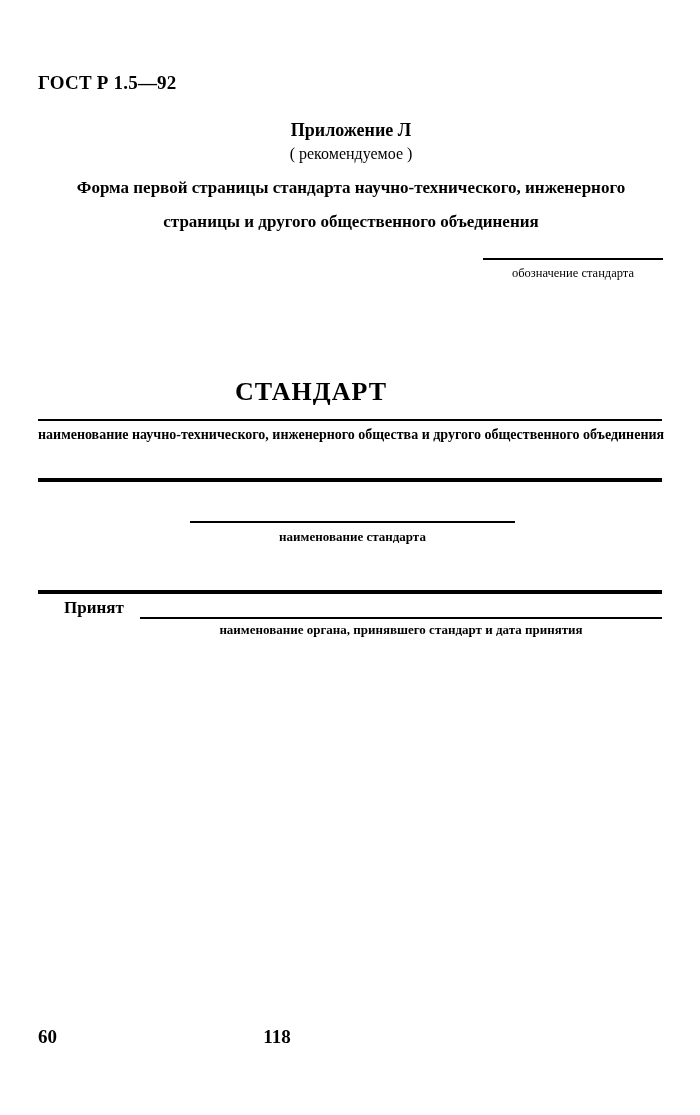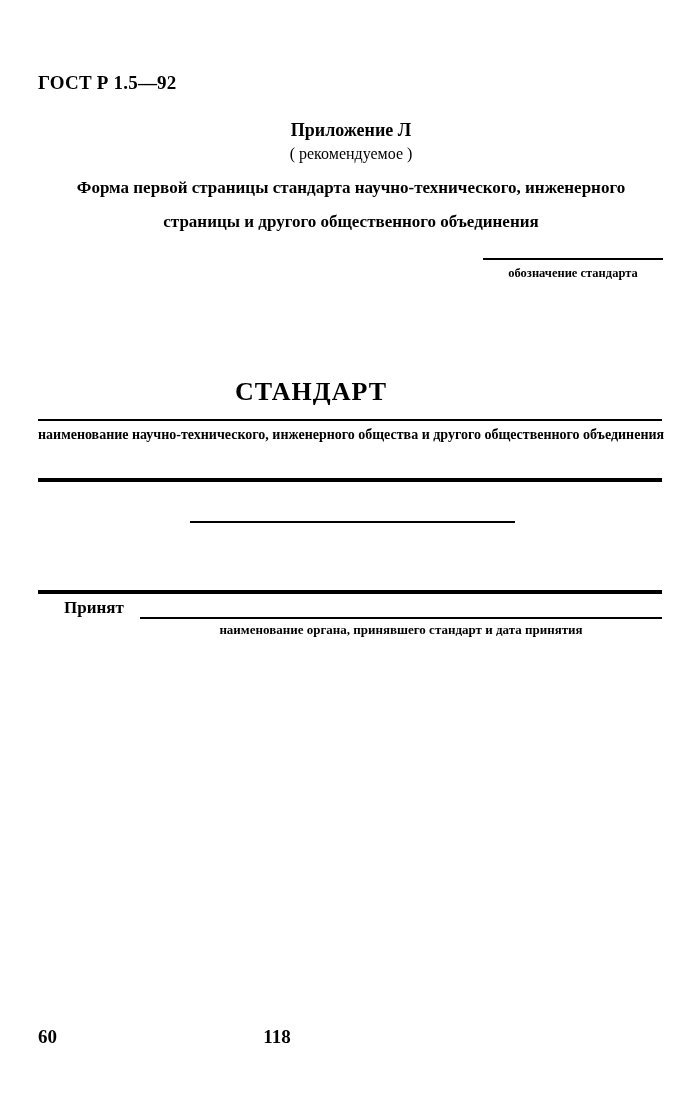--- a/index.html
+++ b/index.html
@@ -59,21 +59,21 @@
     width: 180px;
     border-top: 2px solid #000;
   }
   .desig-caption {
     position: absolute;
     left: 483px;
     top: 266px;
     width: 180px;
     text-align: center;
     font-size: 12.5px;
-    font-weight: bold;
+    font-weight: normal;
   }
   
   .std-word {
     position: absolute;
     left: 0;
     top: 377px;
     width: 622px;
     text-align: center;
     font-size: 26px;
     font-weight: bold;
@@ -185,20 +185,21 @@
   <div class="desig-caption">обозначение стандарта</div>
 
   <div class="std-word">СТАНДАРТ</div>
 
   <div class="rule-1"></div>
   <div class="org-caption">наименование научно-технического, инженерного общества и другого общественного объединения</div>
 
   <div class="rule-2"></div>
 
   <div class="name-rule"></div>
+  <div class="name-caption">наименование стандарта</div>
 
   <div class="rule-3"></div>
 
   <div class="accepted-word">Принят</div>
   <div class="accepted-rule"></div>
   <div class="accepted-caption">наименование органа, принявшего стандарт и дата принятия</div>
 
   <div class="page-num-left">60</div>
   <div class="page-num-center">118</div>
 

